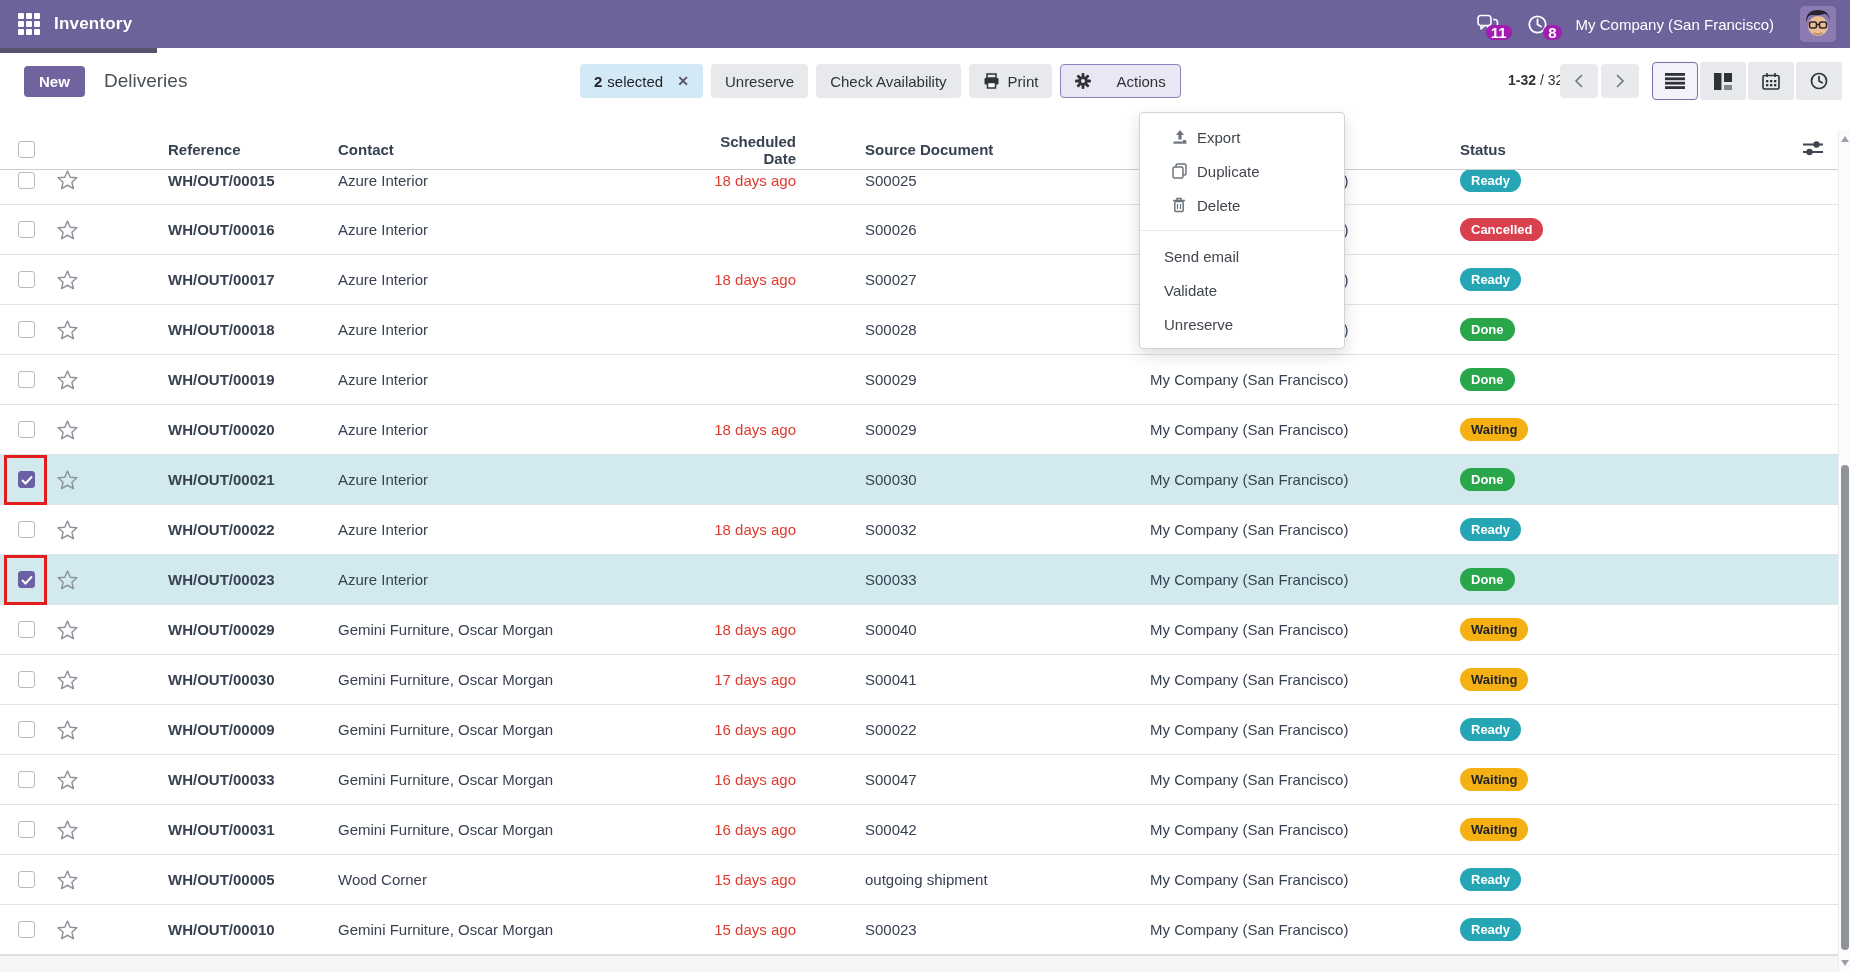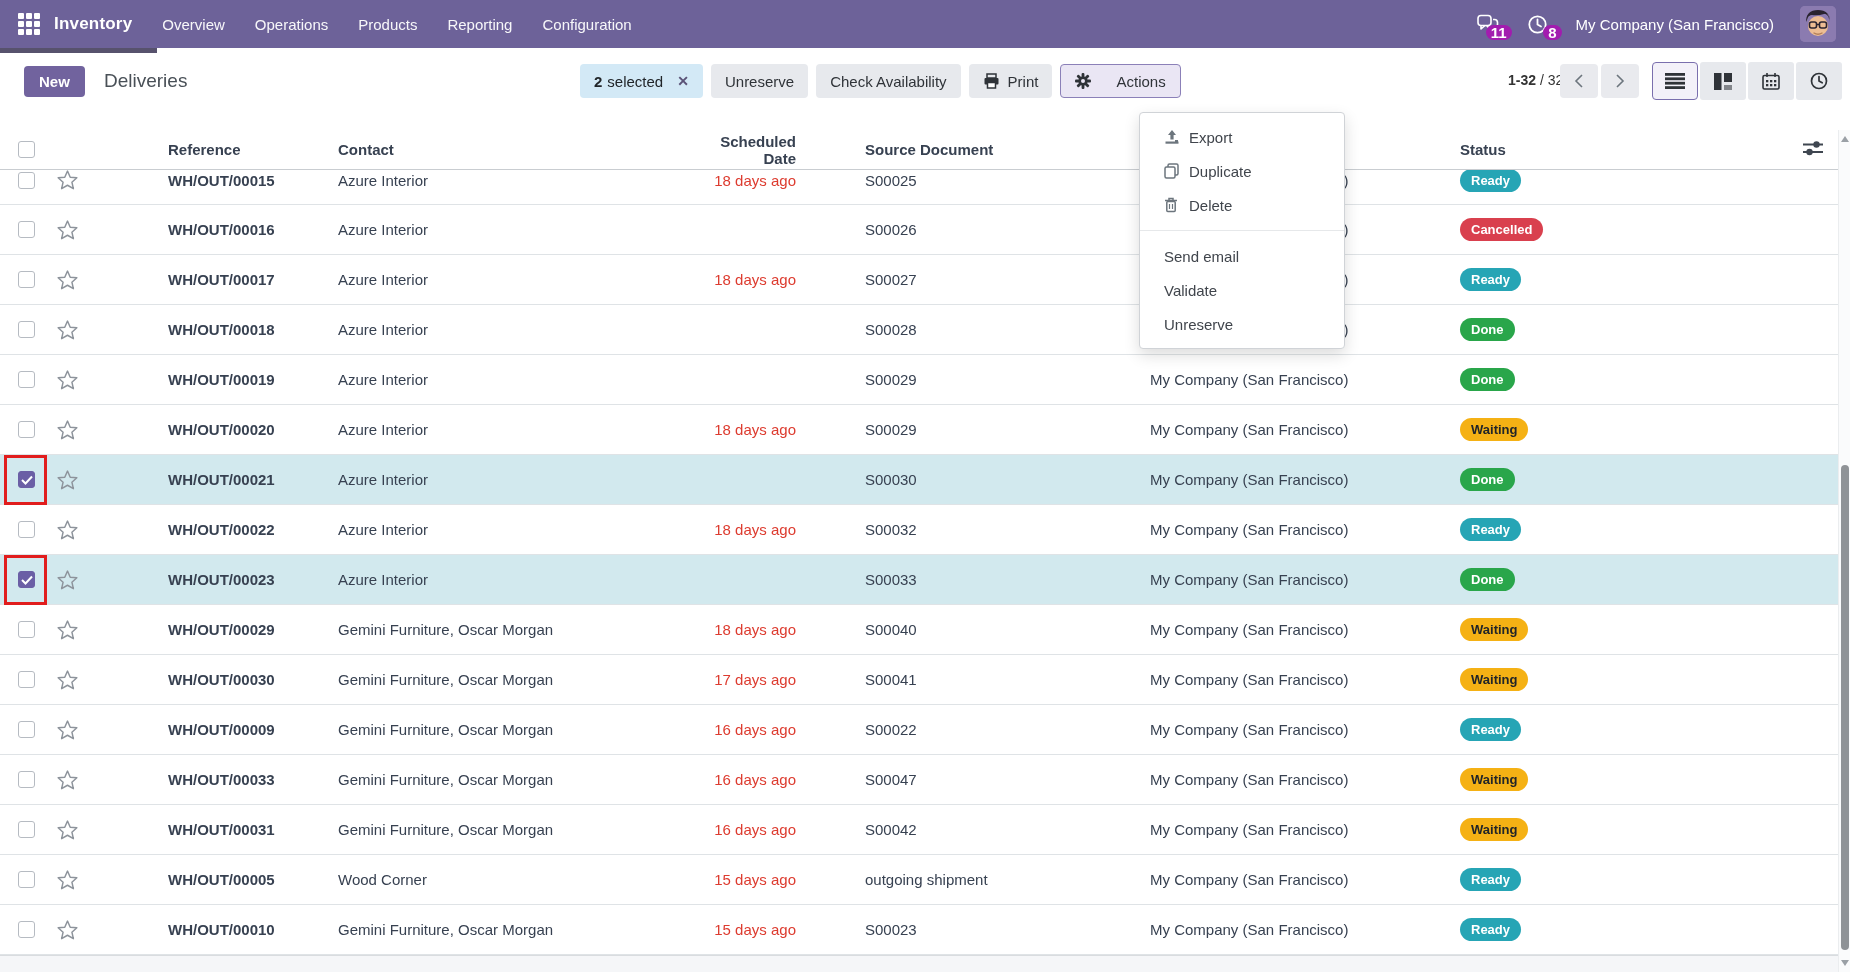--- a/index.html
+++ b/index.html
@@ -79,21 +79,21 @@
   .red-annot { position:absolute; left:4px; top:0; bottom:-1px; width:43px;
     border:3px solid #e11d1d; pointer-events:none; z-index:3; }
   .table-footer { position:absolute; top:955px; left:0; right:12px; bottom:0; background:#f5f6f8;
     border-top:1px solid #d9dcdf; }
 
   
   .dropdown { position:absolute; left:1139px; top:112px; width:206px; background:#fff;
     border:1px solid #d0d3d7; border-radius:4px; box-shadow:0 6px 16px rgba(0,0,0,.14);
     padding:7px 0; z-index:25; font-size:15px; color:#40454c; }
   .dd-item { height:34px; display:flex; align-items:center; padding-left:24px; cursor:pointer; }
-  .dd-item.has-icon { padding-left:24px; }
+  .dd-item.has-icon { padding-left:24px;margin-left:8px; }
   .dd-item .dd-ic { width:16px; margin-right:9px; display:flex; color:#6c757d; }
   .dd-sep { border-top:1px solid #e6e8ea; margin:8px 0; }
   .dd-item.highlighted { background:#e9e9e9; border:3px solid #dd1f1e; margin:0 -2px;
     height:40px; padding-left:23px; }
 
   
   .scrollbar { position:absolute; top:130px; right:0; width:12px; bottom:0; background:#fafbfc;
     border-left:1px solid #ebedef; z-index:6; }
   .sb-arrow-up { position:absolute; top:6px; left:2px; width:0; height:0;
     border-left:4px solid transparent; border-right:4px solid transparent; border-bottom:6px solid #9aa0a6; }
@@ -111,27 +111,20 @@
       <i></i>
       <i></i>
       <i></i>
       <i></i>
       <i></i>
       <i></i>
       <i></i>
       <i></i>
   </div>
   <div class="brand">Inventory</div>
-  <div class="nav-menus" id="nav-menus">
-      <span>Overview</span>
-      <span>Operations</span>
-      <span>Products</span>
-      <span>Reporting</span>
-      <span>Configuration</span>
-    </div>
   <div class="nav-right">
     <div class="icon-wrap">
       <svg width="22" height="20" viewBox="0 0 22 20">
         <rect x="1" y="1.5" width="13" height="10" rx="3" fill="none" stroke="#fff" stroke-width="1.6"></rect>
         <path d="M4 11.5 L4 15 L8 11.5" fill="none" stroke="#fff" stroke-width="1.6" stroke-linejoin="round"></path>
         <path d="M16 5.5 h1.5 a3 3 0 0 1 3 3 v2 a3 3 0 0 1 -3 3 h-0.5 l-2.5 2.5 v-2.5 h-2 a3 3 0 0 1 -2.8 -2" fill="none" stroke="#fff" stroke-width="1.6" stroke-linejoin="round"></path>
       </svg>
       <span class="count-badge">11</span>
     </div>
     <div class="icon-wrap">

